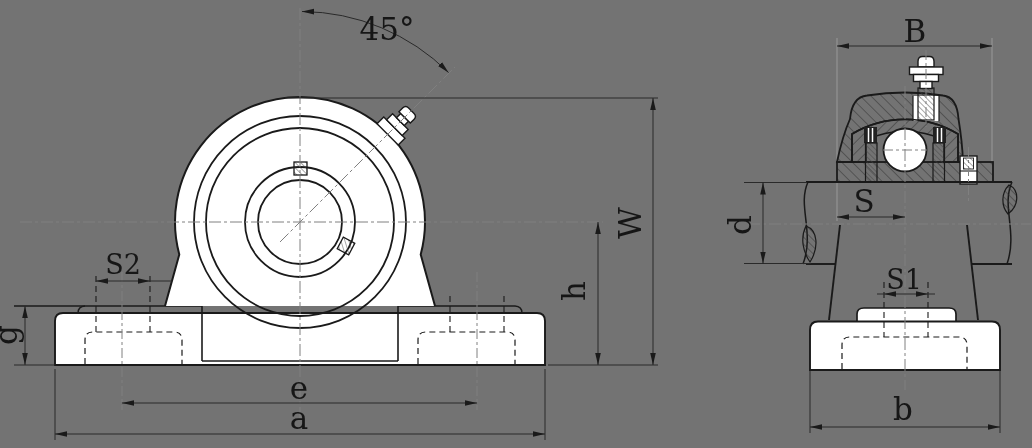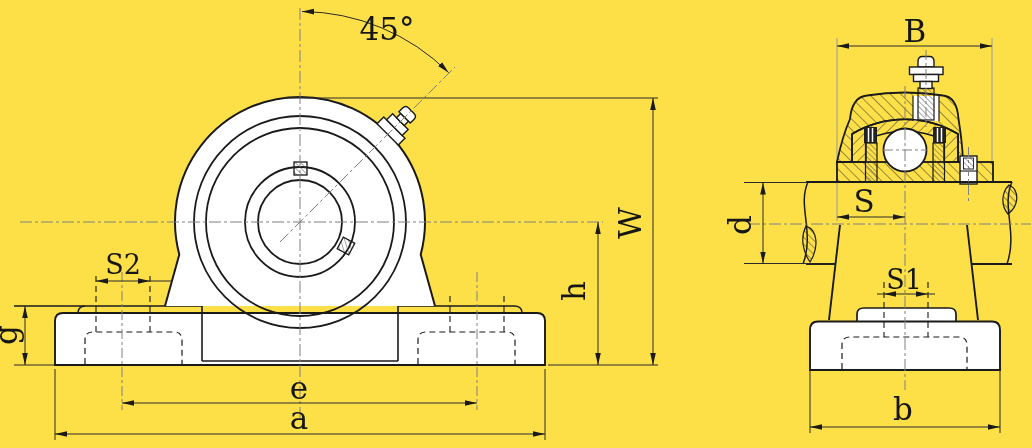--- a/index.html
+++ b/index.html
@@ -1,16 +1,16 @@
 <!DOCTYPE html>
 <html><head>
 <meta charset="utf-8">
 <style>
   html,body{margin:0;padding:0;background:#ffffff;}
-  .page{position:relative;width:1032px;height:448px;background:#fde047;overflow:hidden;
+  .page{position:relative;width:1032px;height:448px;background:#737373;overflow:hidden;
         font-family:"DejaVu Serif", "Liberation Serif", serif;}
   svg{display:block}
   text{fill:#161616;}
   .lbl{font-size:31px;}
   .lbl-sm{font-size:27px;}
 </style>
 </head>
 <body>
 
 <div class="page">

